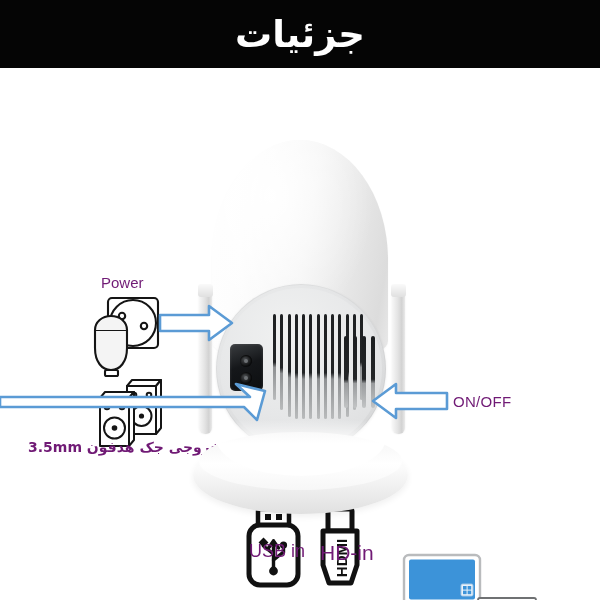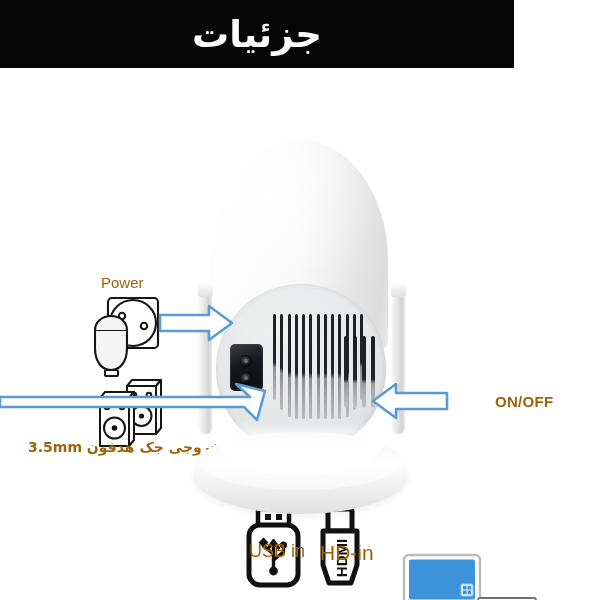--- a/index.html
+++ b/index.html
@@ -7,21 +7,21 @@
     width:600px;height:600px;
     background:#ffffff;
     font-family:"Liberation Sans","DejaVu Sans",sans-serif;
     overflow:hidden;
     position:relative;
   }
   #stage{position:relative;width:600px;height:600px;background:#fff;overflow:hidden;}
 
   
   .header{
-    position:absolute;left:0;top:0;width:514px;height:68px;
+    position:absolute;left:0;top:0;width:600px;height:68px;
     background:#050505;
     display:flex;align-items:center;justify-content:center;text-align:center;
   }
   .header-title{
     color:#ffffff;
     font-size:37px;
     font-weight:700;
     letter-spacing:0px;
     direction:rtl;
     line-height:1;
@@ -159,23 +159,23 @@
     background:linear-gradient(180deg,#f3f3f3,#ffffff 55%,#f7f7f7);
     z-index:2;
   }
   .base-mask{
     position:absolute;left:216px;top:352px;width:170px;height:56px;border-radius:0 0 85px 85px/0 0 38px 38px;
     background:linear-gradient(180deg,rgba(255,255,255,0) 0%, #ffffff 42%);
     z-index:3;
   }
 
   
-  .lbl{position:absolute;color:#a16207;font-size:14px;white-space:nowrap;}
+  .lbl{position:absolute;color:#701a75;font-size:14px;white-space:nowrap;}
   .lbl-power{left:101px;top:206px;font-size:15px;}
-  .lbl-onoff{left:453px;top:325px;font-size:15px;font-weight:700;letter-spacing:.3px;margin-left:42px;}
+  .lbl-onoff{left:453px;top:325px;font-size:15px;font-weight:400;letter-spacing:.3px;}
   .lbl-jack{left:28px;top:371px;font-size:14px;direction:rtl;font-weight:600;
     font-family:"DejaVu Sans","Liberation Sans",sans-serif;}
   .lbl-usb{left:249px;top:473px;font-size:18px;}
   .lbl-hdin{left:320px;top:473px;font-size:21px;}
 
   
   .ovl{position:absolute;left:0;top:0;width:600px;height:532px;pointer-events:none;}
 </style>
 </head>
 <body>

